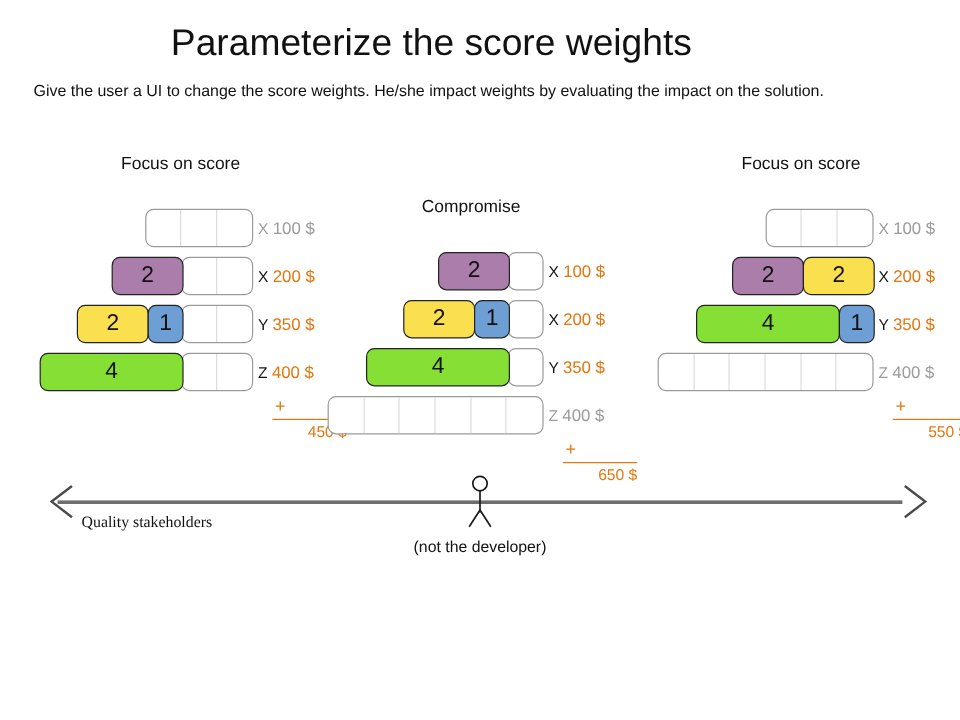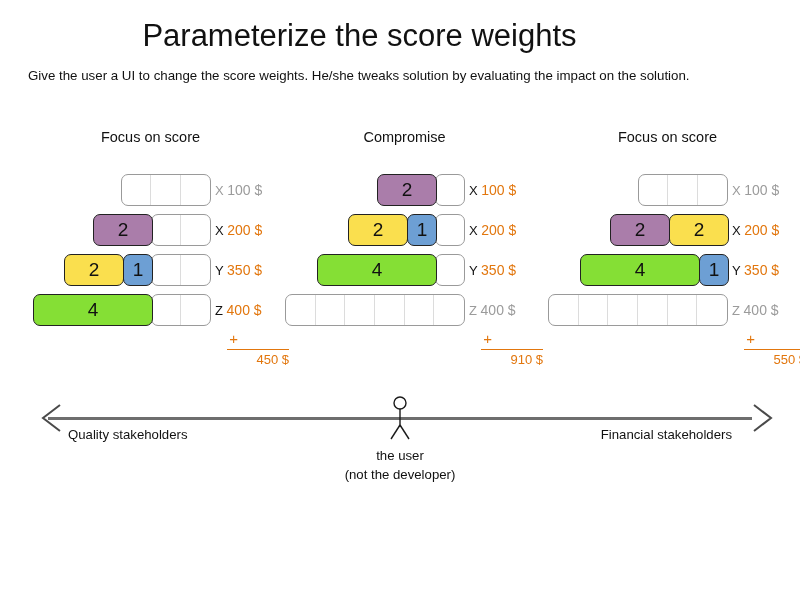--- a/index.html
+++ b/index.html
@@ -15,21 +15,21 @@
   }
   .subtitle{
     position:absolute;top:68px;left:28px;width:760px;
     font-size:13.3px;font-weight:400;color:#111;
   }
 
   
   .columns{position:absolute;top:126px;left:0;width:800px;height:260px;}
   .col{position:absolute;top:0;width:265px;}
   .col-0{left:18px;}
-  .col-1{left:272px;}
+  .col-1{left:260px;margin-top:36px;}
   .col-2{left:535px;}
 
   .col-head{
     width:265px;text-align:center;font-size:14.5px;color:#111;
     height:22px;line-height:22px;
   }
 
   .rows{position:absolute;top:44px;left:0;width:265px;}
   .row{
     position:relative;height:40px;
@@ -87,36 +87,36 @@
   .spectrum{position:absolute;left:0;top:395px;width:800px;height:110px;}
   .axis-line{
     position:absolute;left:48px;top:22px;width:704px;height:2.6px;background:#6e6e6e;
   }
   .arrow-head{position:absolute;top:8px;width:22px;height:30px;}
   .arrow-left{left:40px;}
   .arrow-right{right:26px;}
   .arrow-head svg{display:block;}
 
   .axis-label{
-    position:absolute;top:32px;font-size:13.2px;color:#111;white-space:nowrap;
+    position:absolute;top:32px;font-size:13.2px;color:#111;white-space:nowrap;font-family:Liberation Serif, serif;
   }
   .axis-label.left{left:68px;}
   .axis-label.right{right:68px;}
 
   .figure{position:absolute;left:382px;top:-1px;width:36px;height:48px;}
   .user-cap{
     position:absolute;left:0;top:52px;width:400px;margin-left:-182px;
     text-align:center;font-size:13.2px;color:#111;line-height:19px;
   }
 </style>
 </head>
 <body>
 
 <div class="title">Parameterize the score weights</div>
-<div class="subtitle">Give the user a UI to change the score weights. He/she tweaks solution by evaluating the impact on the solution.</div>
+<div class="subtitle">Give the user a UI to change the score weights. He/she impact weights by evaluating the impact on the solution.</div>
 
 <div class="columns">
     <div class="col col-0">
       <div class="col-head">Focus on score</div>
       <div class="rows">
         <div class="row inactive">
           <div class="bar-rail">
             <div class="empties" style="width: 90px;">
               <div class="ecell" style="width: 30px;"></div>
               <div class="ecell" style="width: 30px;"></div>
@@ -204,21 +204,21 @@
               <div class="ecell" style="width: 30px;"></div>
               <div class="ecell" style="width: 30px;"></div>
             </div>
           </div>
           <div class="rowlabel"><span class="rl-letter">Z</span> <span class="rl-price">400 $</span></div>
         </div>
       </div>
       <div class="total">
         <div class="total-plus">+</div>
         <div class="total-rule"></div>
-        <div class="total-val">910 $</div>
+        <div class="total-val">650 $</div>
       </div>
     </div>
     <div class="col col-2">
       <div class="col-head">Focus on score</div>
       <div class="rows">
         <div class="row inactive">
           <div class="bar-rail">
             <div class="empties" style="width: 90px;">
               <div class="ecell" style="width: 30px;"></div>
               <div class="ecell" style="width: 30px;"></div>
@@ -271,27 +271,25 @@
         <path d="M20 2 L3 15 L20 28" fill="none" stroke="#4a4a4a" stroke-width="2"></path>
       </svg>
   </div>
   <div class="arrow-head arrow-right">
     <svg width="22" height="30" viewBox="0 0 22 30">
         <path d="M2 2 L19 15 L2 28" fill="none" stroke="#4a4a4a" stroke-width="2"></path>
       </svg>
   </div>
 
   <div class="axis-label left">Quality stakeholders</div>
-  <div class="axis-label right">Financial stakeholders</div>
 
   <div class="figure">
     <svg width="36" height="48" viewBox="0 0 36 48">
       <circle cx="18" cy="9" r="6" fill="#ffffff" stroke="#1a1a1a" stroke-width="1.4"></circle>
       <line x1="18" y1="15" x2="18" y2="33" stroke="#1a1a1a" stroke-width="1.4"></line>
       <line x1="18" y1="31" x2="9" y2="45" stroke="#1a1a1a" stroke-width="1.4"></line>
       <line x1="18" y1="31" x2="27" y2="45" stroke="#1a1a1a" stroke-width="1.4"></line>
     </svg>
     <div class="user-cap">
-      <div>the user</div>
       <div>(not the developer)</div>
     </div>
   </div>
 </div>
 
 </body></html>

